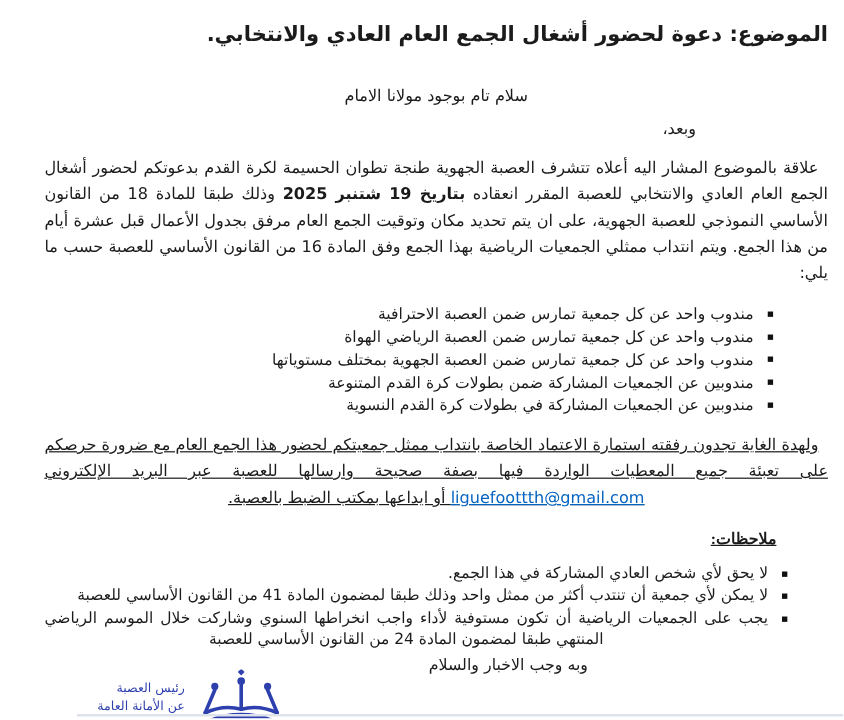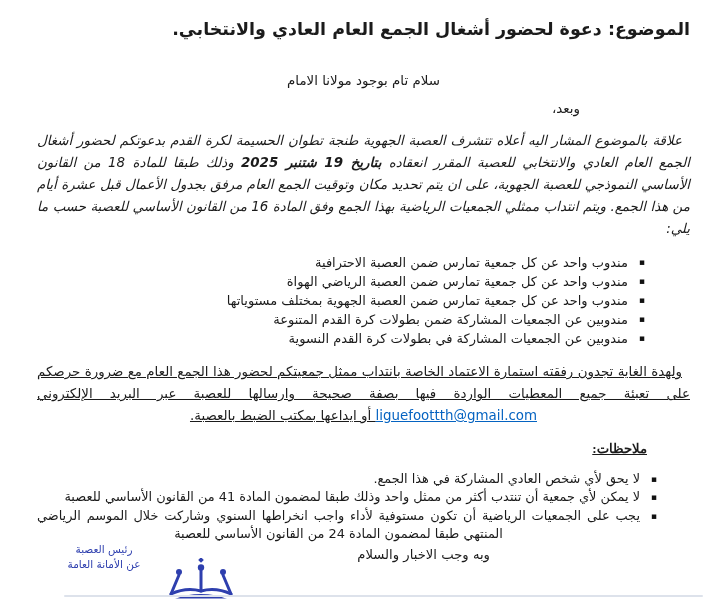--- a/index.html
+++ b/index.html
@@ -18,42 +18,42 @@
   }
   .page{padding:14px 13px 0 37px;}
   .subject{
     font-size:17.5px;font-weight:700;line-height:26px;margin:2px 0 0;
     text-align:right;
   }
   .greeting{margin-top:31px;font-size:13.4px;text-align:center;}
   .salutation{margin-top:11px;font-size:13.4px;padding-right:110px;}
   .p1{
     margin-top:11px;font-size:13.4px;line-height:22px;
-    text-align:justify;text-indent:8px;font-style:italic;
+    text-align:justify;text-indent:8px;
   }
   .date-bold{font-weight:700;}
   ul.delegates{margin:11px 0 0;padding:0 45px 0 0;list-style:none;}
   ul.delegates li, ul.notes li{position:relative;padding-right:17px;font-size:13px;line-height:19px;}
   .blt{position:absolute;right:0;top:0;font-size:9px;line-height:19px;color:#111;}
   .p2{
     margin-top:13px;font-size:13.4px;line-height:22px;
     text-align:justify;text-align-last:center;text-indent:8px;text-decoration:underline;
   }
   .email{color:var(--link);text-decoration:underline;cursor:pointer;}
   .notes-h{
     margin-top:11px;padding-right:43px;font-size:13.2px;font-weight:700;
     text-decoration:underline;
     font-family:Liberation Serif, serif;
   }
   ul.notes{margin:7px 0 0;padding:0 33px 0 0;list-style:none;}
   ul.notes li{font-size:12.9px;line-height:18.5px;text-align:justify;}
   ul.notes li:nth-child(3){text-align-last:center;}
   .closing{margin-top:3px;font-size:13.2px;padding-right:200px;}
   .sig{
-    position:absolute;left:54px;top:542px;width:100px;text-align:center;
+    position:absolute;left:54px;top:567px;width:100px;text-align:right;
     font-size:10.5px;line-height:15px;color:var(--stamp);
   }
   .crest{position:absolute;left:155px;top:558px;width:92px;height:46px;color:var(--stamp);}
   .bottom-line{
     position:absolute;top:595px;left:64px;right:0;height:2px;
     background:var(--divider);border-radius:2px;
   }
 </style>
 </head>
 <body>

